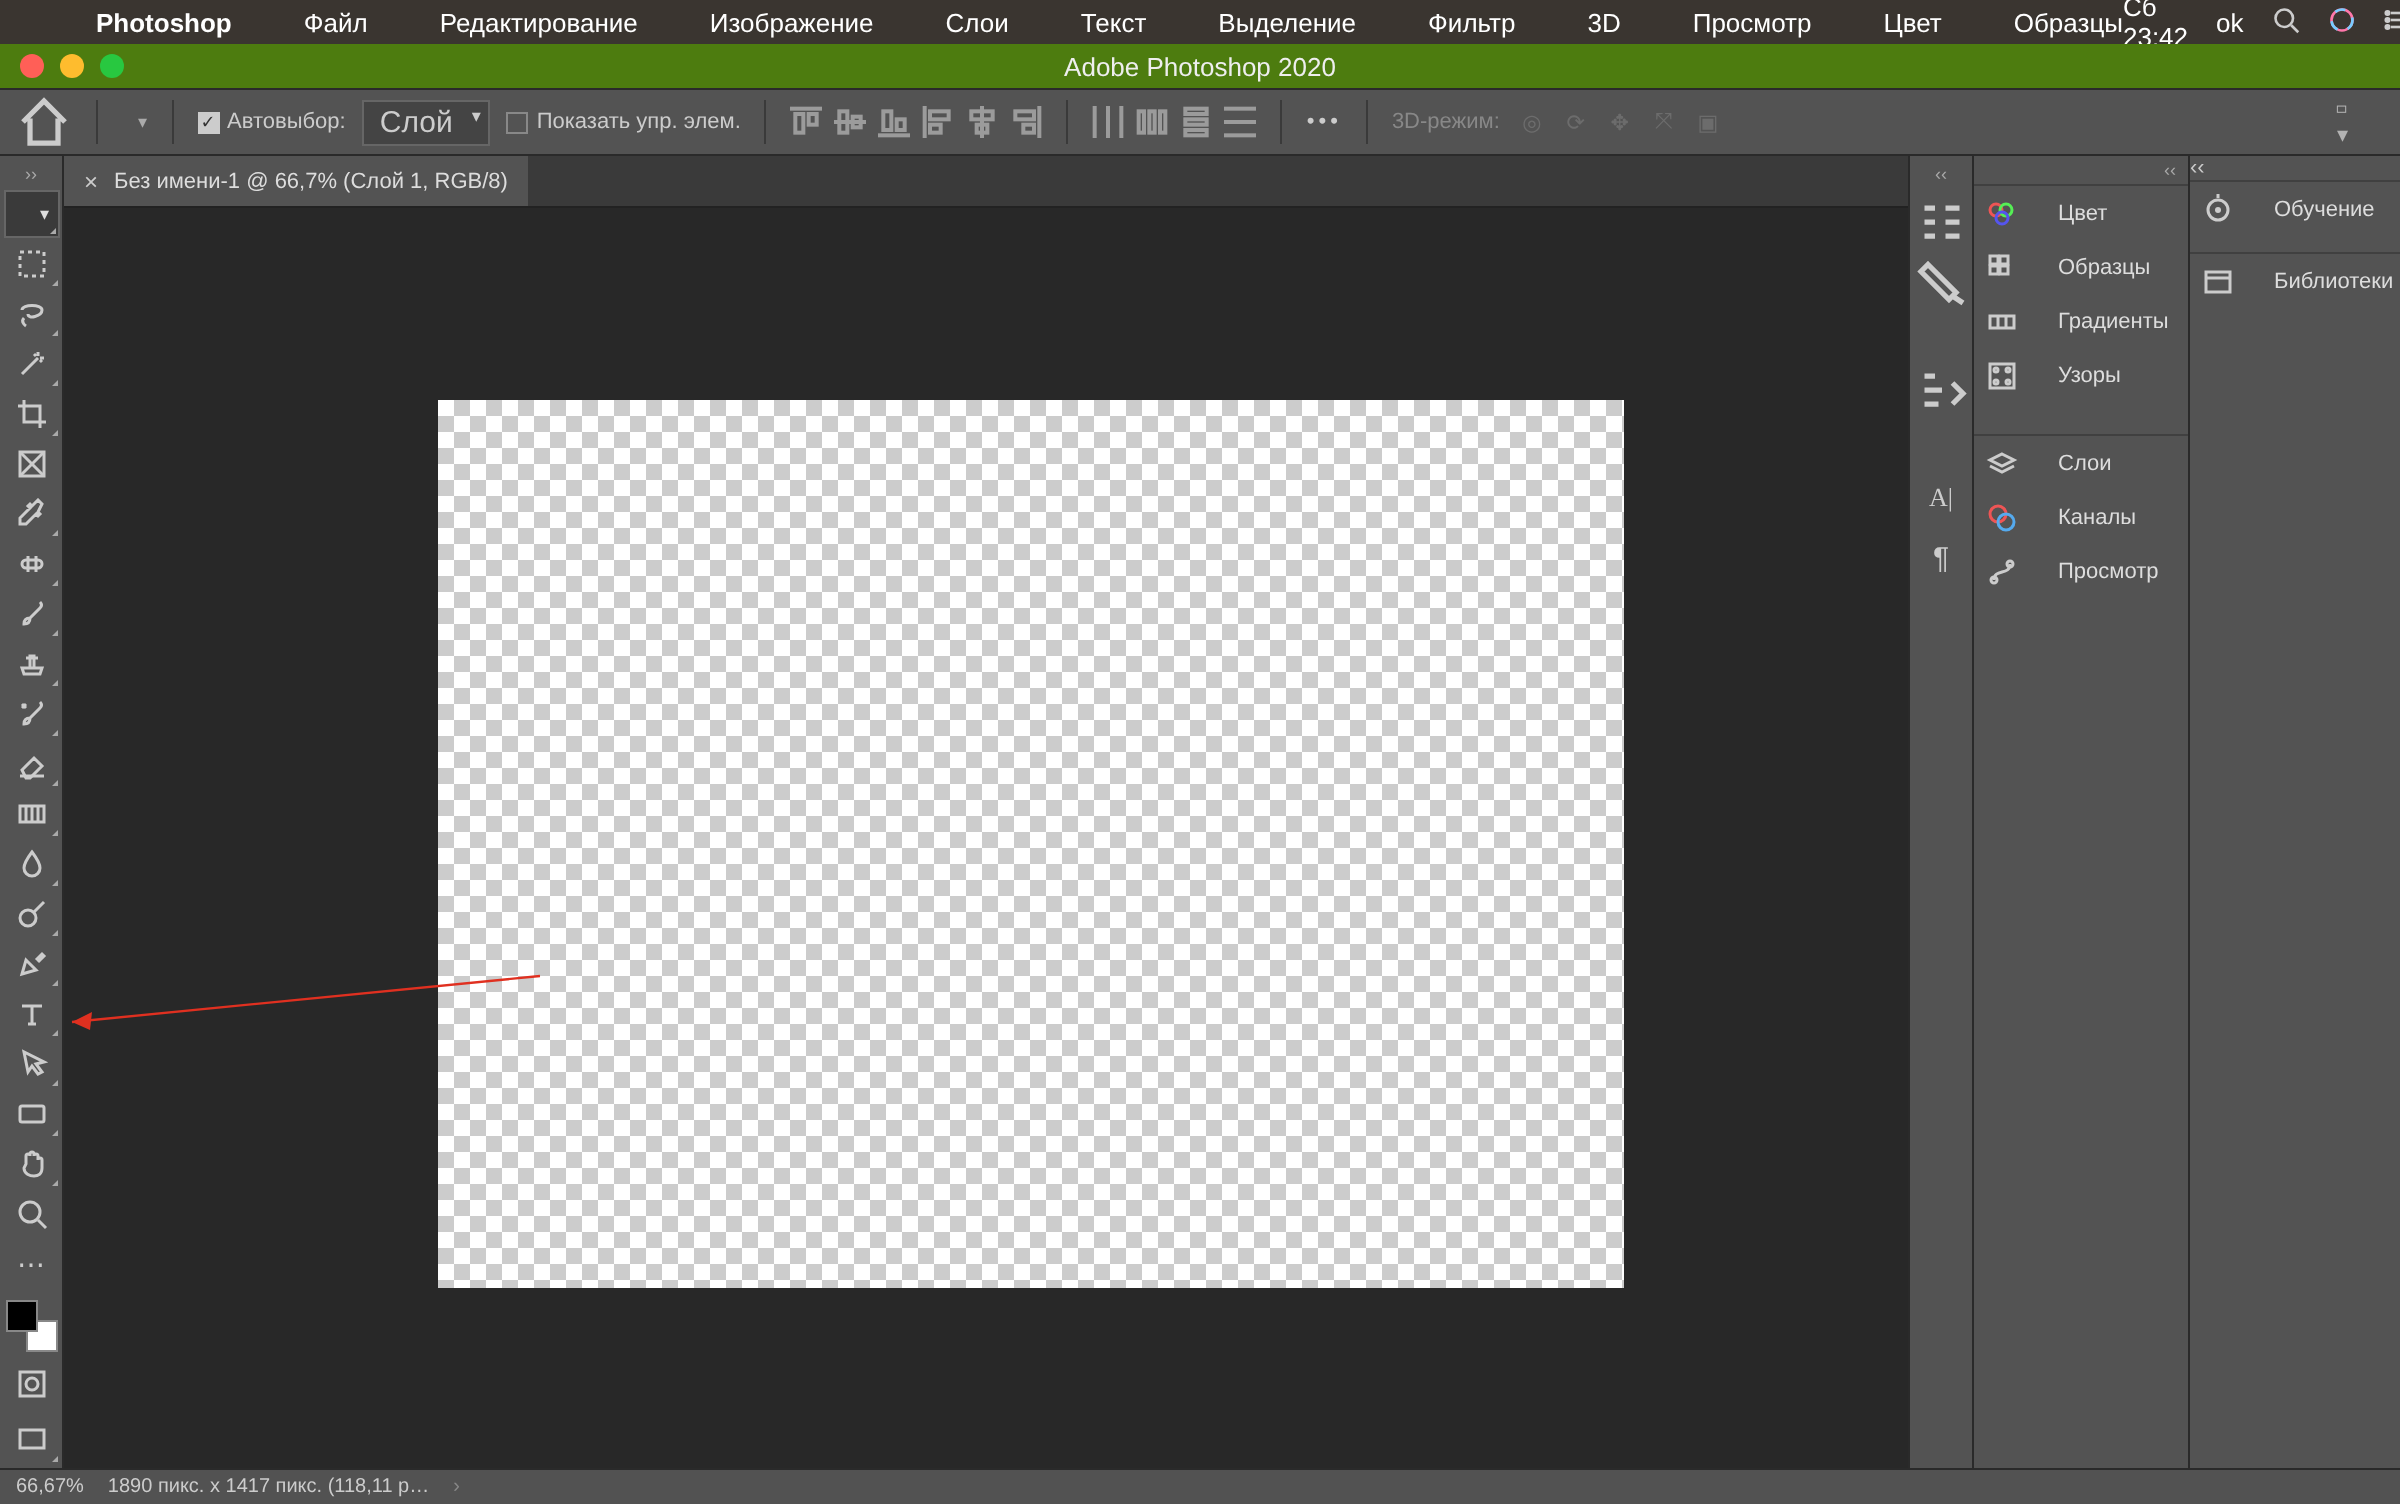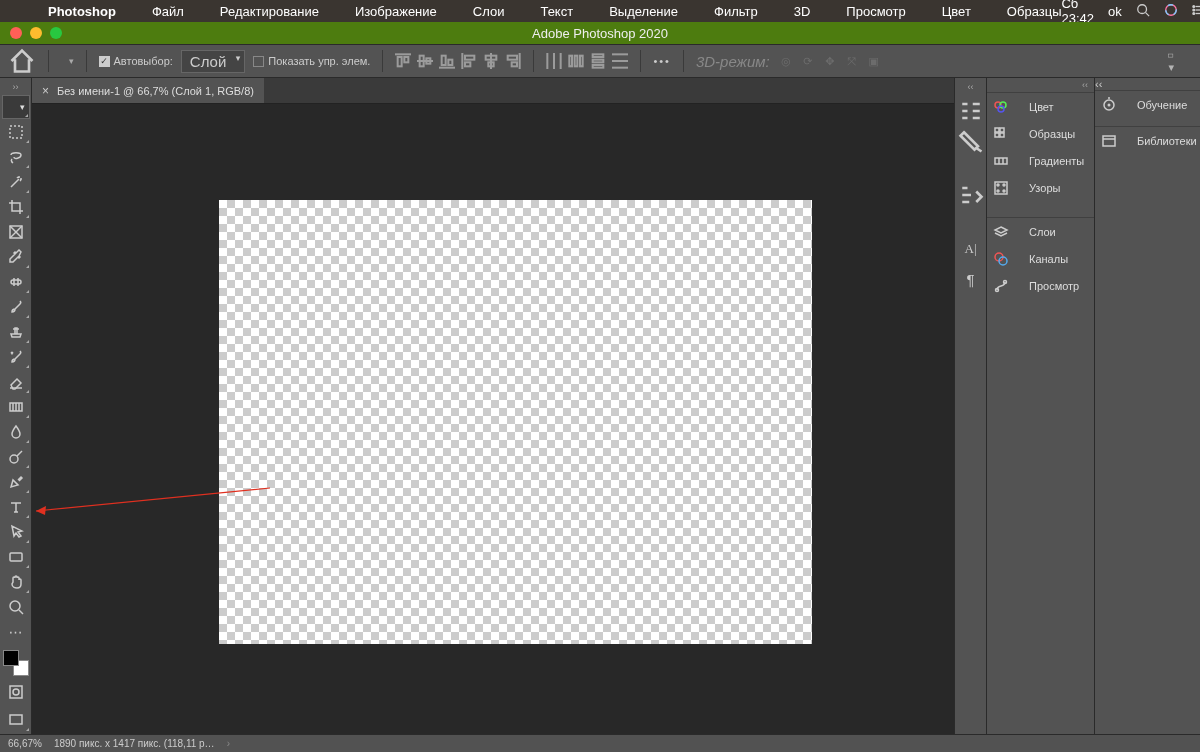--- a/index.html
+++ b/index.html
@@ -22,21 +22,21 @@
 
 .optbar { height:34px; background:#535353; display:flex; align-items:center; gap:8px; padding:0 8px; border-top:1px solid #2a2a2a; border-bottom:1px solid #2a2a2a; }
 .optbar .sep { width:1px; height:22px; background:#3a3a3a; margin:0 4px; }
 .home-ic { width:28px; height:24px; display:flex; align-items:center; justify-content:center; }
 .chk { width:11px; height:11px; background:#ccc; display:inline-flex; align-items:center; justify-content:center; color:#333; font-size:9px; margin-right:4px; }
 .sel { background:#444; border:1px solid #666; padding:2px 18px 2px 8px; position:relative; font-size:15px; }
 .sel::after { content:"▾"; position:absolute; right:4px; font-size:9px; }
 .chkbox-empty { width:11px; height:11px; border:1px solid #888; display:inline-block; margin-right:4px; }
 .optbar .icongrp { display:flex; gap:6px; }
 .optbar .icongrp span { width:16px; height:16px; display:flex; align-items:center; justify-content:center; opacity:.6; }
-.dimlbl { color:#888; font-size:15px;font-style:italic; }
+.dimlbl { color:#888; font-size:11px; }
 .optbar-right { margin-left:auto; display:flex; gap:12px; align-items:center; padding-right:6px; }
 .optbar-right span { opacity:.8; }
 
 
 .main { display:flex; height:calc(100% - 22px - 22px - 34px - 18px); }
 
 
 .tools { width:32px; background:#535353; display:flex; flex-direction:column; align-items:center; padding-top:4px; gap:0; border-right:1px solid #2a2a2a; position:relative; }
 .tools .exp { font-size:9px; color:#aaa; height:12px; }
 .tool { width:28px; height:24px; display:flex; align-items:center; justify-content:center; position:relative; margin:0.5px 0; color:#ddd; }

